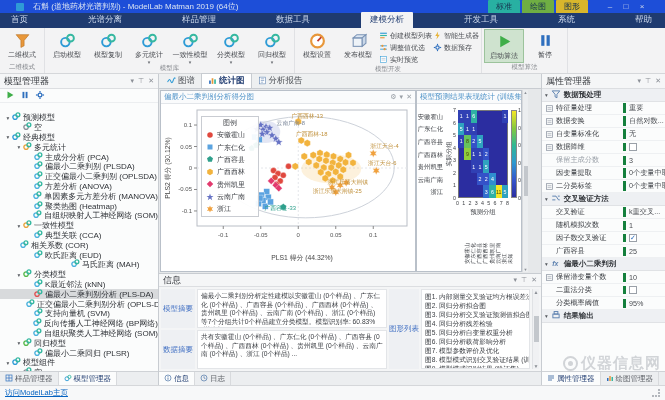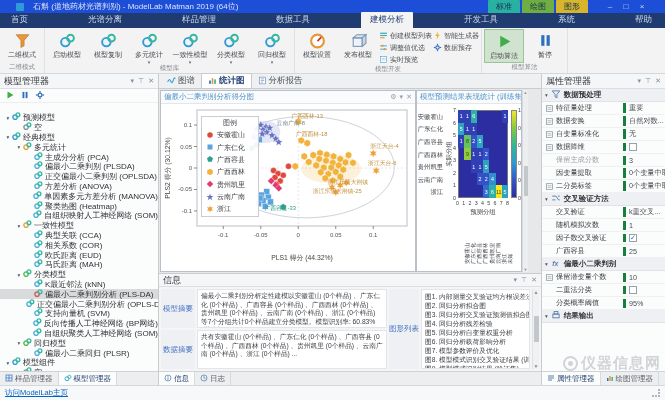--- a/index.html
+++ b/index.html
@@ -438,37 +438,37 @@
             <span>一致性模型</span>
           </div>
           <div class="titem" style="padding-left: 26px;">
             <span class="exp"></span>
             <span><svg width="9" height="9" viewBox="0 0 16 16">
                 <circle cx="5.5" cy="9" r="4" fill="none" stroke="#49b0dd" stroke-width="2.4"></circle>
                 <circle cx="10.5" cy="5" r="3.4" fill="none" stroke="#35b8a0" stroke-width="2.4"></circle>
               </svg></span>
             <span>典型关联 (CCA)</span>
           </div>
-          <div class="titem" style="padding-left: 26px;">
+          <div class="titem" style="padding-left: 12px;">
             <span class="exp"></span>
             <span><svg width="9" height="9" viewBox="0 0 16 16">
                 <circle cx="5.5" cy="9" r="4" fill="none" stroke="#49b0dd" stroke-width="2.4"></circle>
                 <circle cx="10.5" cy="5" r="3.4" fill="none" stroke="#35b8a0" stroke-width="2.4"></circle>
               </svg></span>
             <span>相关系数 (COR)</span>
           </div>
           <div class="titem" style="padding-left: 26px;">
             <span class="exp"></span>
             <span><svg width="9" height="9" viewBox="0 0 16 16">
                 <circle cx="5.5" cy="9" r="4" fill="none" stroke="#49b0dd" stroke-width="2.4"></circle>
                 <circle cx="10.5" cy="5" r="3.4" fill="none" stroke="#35b8a0" stroke-width="2.4"></circle>
               </svg></span>
             <span>欧氏距离 (EUD)</span>
           </div>
-          <div class="titem" style="padding-left: 26px;">
+          <div class="titem" style="padding-left: 26px; margin-left: 37px;">
             <span class="exp"></span>
             <span><svg width="9" height="9" viewBox="0 0 16 16">
                 <circle cx="5.5" cy="9" r="4" fill="none" stroke="#49b0dd" stroke-width="2.4"></circle>
                 <circle cx="10.5" cy="5" r="3.4" fill="none" stroke="#35b8a0" stroke-width="2.4"></circle>
               </svg></span>
             <span>马氏距离 (MAH)</span>
           </div>
           <div class="titem" style="padding-left: 15px;">
             <span class="exp">▾</span>
             <span><svg width="9" height="9" viewBox="0 0 16 16">

